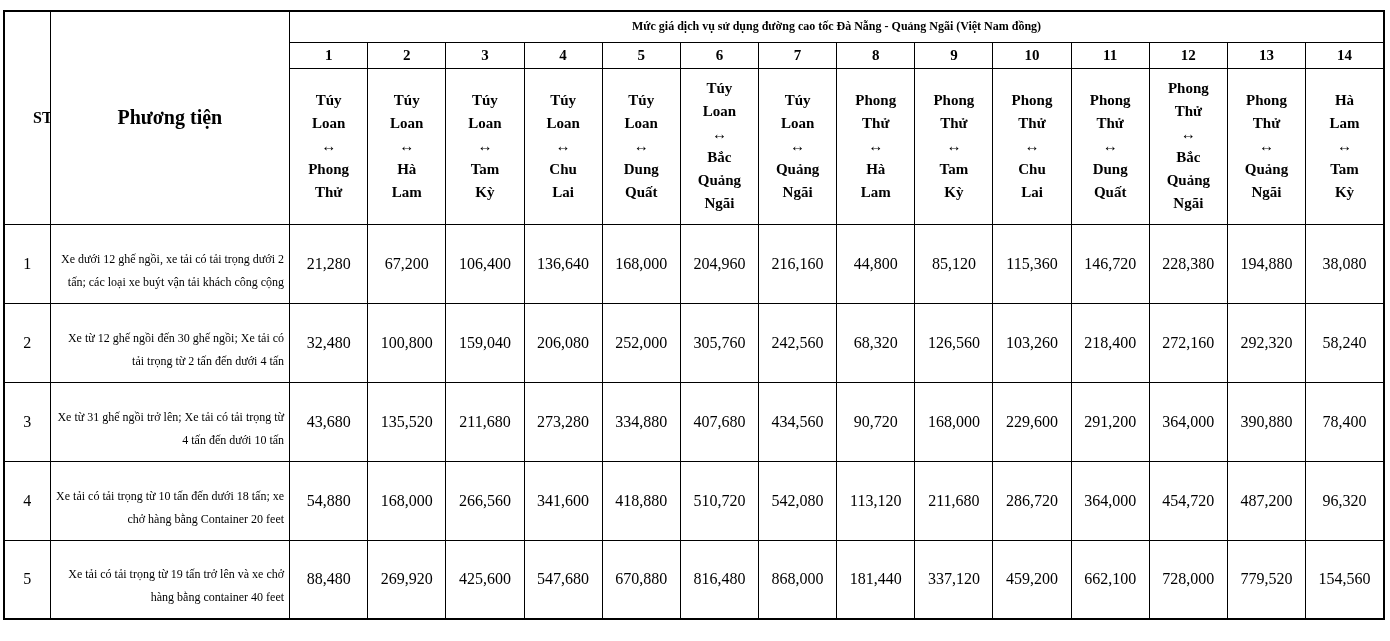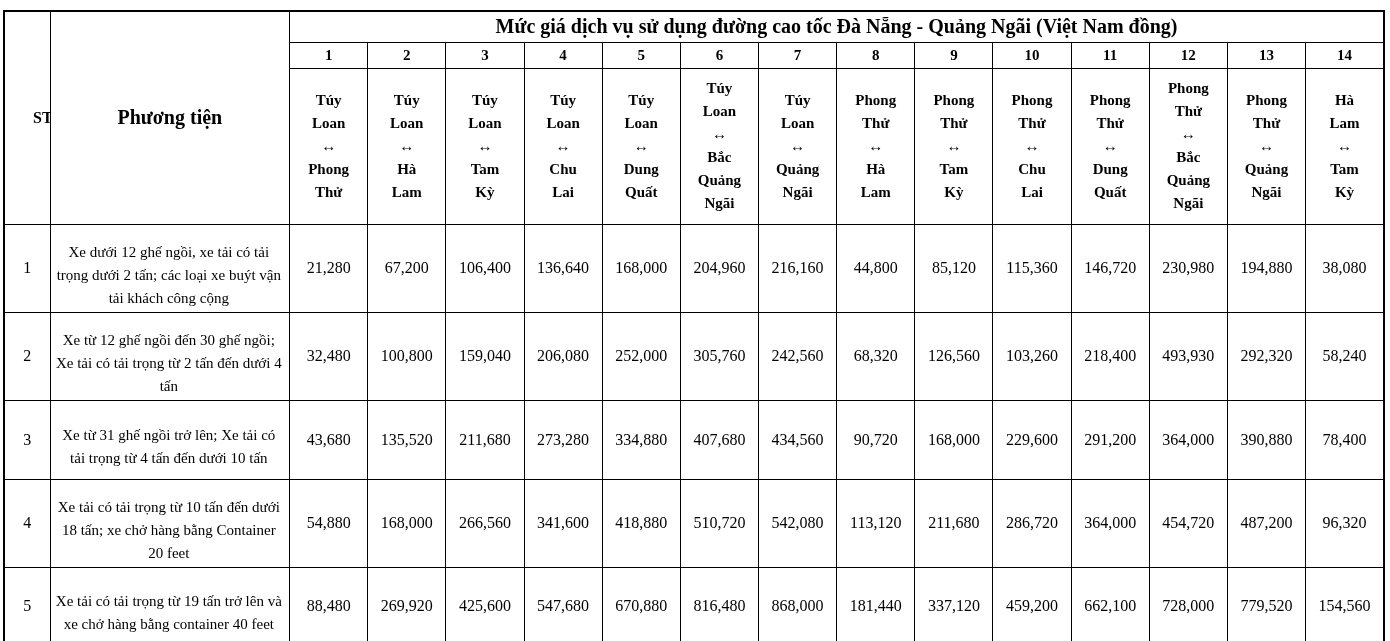--- a/index.html
+++ b/index.html
@@ -21,39 +21,39 @@
     border: 1.5px solid #000;
     vertical-align: middle;
     overflow: hidden;
   }
   col.c-stt   { width: 46px; }
   col.c-veh   { width: 239px; }
   col.c-price { width: 78px; }
 
   td.h { font-weight: bold; text-align: center; }
 
-  tr.r-title td.title  { height: 31px; font-size: 20px; padding: 2px 4px; }
+  tr.r-title td.title  { height: 31px; font-size: 12px; padding: 2px 4px; }
   tr.r-nums  td        { height: 26px; font-size: 15px; }
   tr.r-routes td.route {
     height: 156px;
     font-size: 15px;
     line-height: 23px;
     white-space: pre-line;
     padding: 2px 1px;
   }
   td.stt-h { font-size: 16px; padding-left: 28px; }
   td.veh-h { font-size: 20px; }
 
   tr.r-data td { height: 79px; font-size: 16px; }
   tr.r-data td.stt { text-align: center; }
   tr.r-data td.veh {
-    text-align: center;
+    text-align: right;
     line-height: 23px;
     padding: 16px 5px 2px 3px;
-    font-size: 15px;
+    font-size: 12px;
   }
   tr.r-data td.num { text-align: center; padding: 0 2px; }
 </style>
 </head>
 <body>
 
 <table class="toll">
   <colgroup>
     <col class="c-stt">
       <col class="c-veh">
@@ -179,40 +179,40 @@
     <td class="num">67,200</td>
     <td class="num">106,400</td>
     <td class="num">136,640</td>
     <td class="num">168,000</td>
     <td class="num">204,960</td>
     <td class="num">216,160</td>
     <td class="num">44,800</td>
     <td class="num">85,120</td>
     <td class="num">115,360</td>
     <td class="num">146,720</td>
-    <td class="num">230,980</td>
+    <td class="num">228,380</td>
     <td class="num">194,880</td>
     <td class="num">38,080</td>
   </tr>
 
   <tr class="r-data">
     <td class="stt">2</td>
     <td class="veh">Xe từ 12 ghế ngồi đến 30 ghế ngồi; Xe tải có tải trọng từ 2 tấn đến dưới 4 tấn</td>
     <td class="num">32,480</td>
     <td class="num">100,800</td>
     <td class="num">159,040</td>
     <td class="num">206,080</td>
     <td class="num">252,000</td>
     <td class="num">305,760</td>
     <td class="num">242,560</td>
     <td class="num">68,320</td>
     <td class="num">126,560</td>
     <td class="num">103,260</td>
     <td class="num">218,400</td>
-    <td class="num">493,930</td>
+    <td class="num">272,160</td>
     <td class="num">292,320</td>
     <td class="num">58,240</td>
   </tr>
 
   <tr class="r-data">
     <td class="stt">3</td>
     <td class="veh">Xe từ 31 ghế ngồi trở lên; Xe tải có tải trọng từ 4 tấn đến dưới 10 tấn</td>
     <td class="num">43,680</td>
     <td class="num">135,520</td>
     <td class="num">211,680</td>

